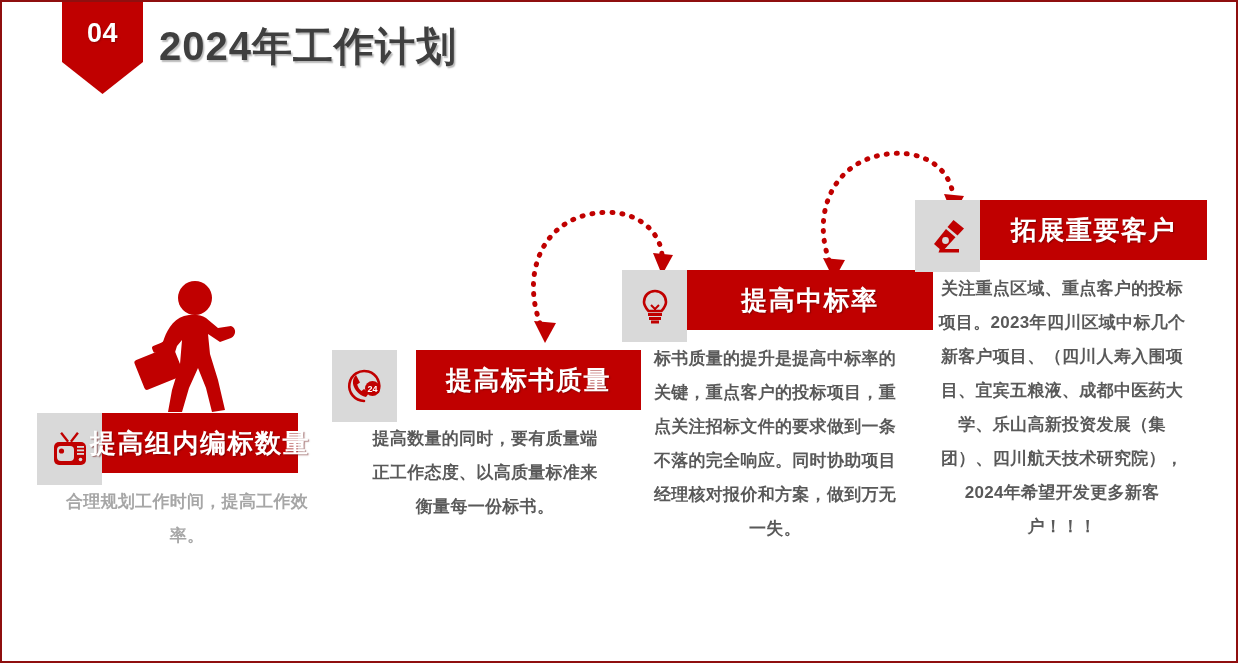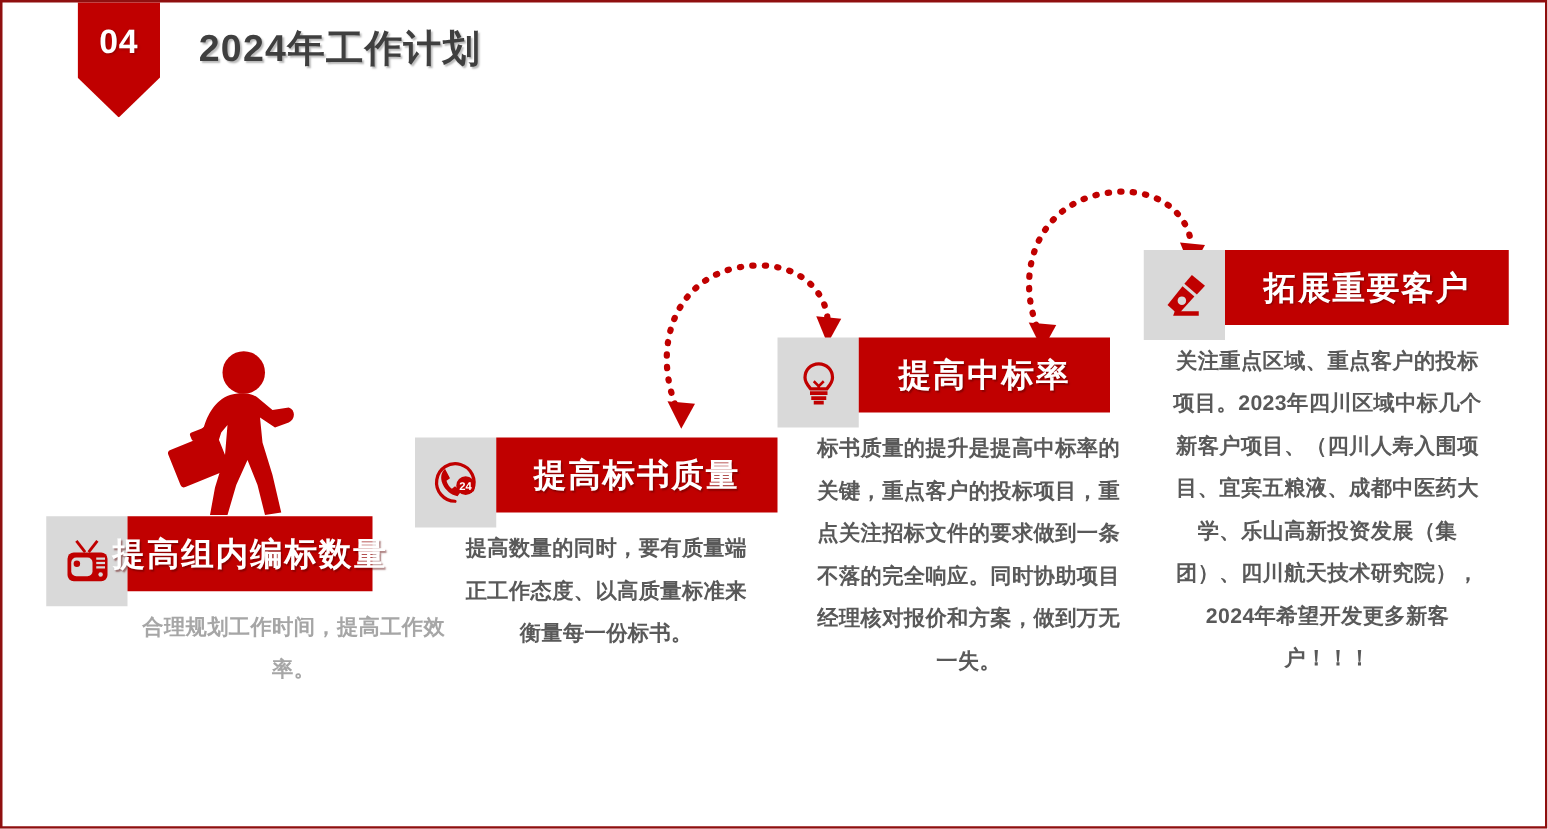--- a/index.html
+++ b/index.html
@@ -17,21 +17,21 @@
     background: #ffffff;
     overflow: hidden;
     box-sizing: border-box;
     border: 2px solid #8f0f0f;
   }
   
   .banner {
     position: absolute;
     left: 60px;
     top: -2px;
-    width: 66px;
+    width: 81px;
     height: 94px;
     background: #C00000;
     clip-path: polygon(0 0, 100% 0, 100% 66%, 50% 100%, 0 66%);
     z-index: 5;
   }
   .banner-num {
     position: absolute;
     left: 0;
     top: 18px;
     width: 100%;
@@ -39,21 +39,21 @@
     color: #ffffff;
     font-size: 27px;
     font-weight: bold;
     letter-spacing: 0.5px;
     text-shadow: 1px 1px 2px rgba(80,0,0,0.45);
   }
   .slide-title {
     position: absolute;
     left: 157px;
     top: 17px;
-    font-size: 30px;
+    font-size: 40px;
     font-weight: bold;
     color: #3f3f3f;
     letter-spacing: 1px;
     text-shadow: 1.5px 1.5px 1.5px rgba(0,0,0,0.28);
     white-space: nowrap;
   }
 
   
   .step {
     position: absolute;
@@ -167,57 +167,57 @@
             <rect x="27" y="20.5" width="7" height="1.8" fill="#d9d9d9"></rect>
             <rect x="27" y="24" width="7" height="1.8" fill="#d9d9d9"></rect>
             <circle cx="30.5" cy="30.5" r="1.8" fill="#d9d9d9"></circle>
           </g>
         </svg>
       </div>
       <div class="head-bar" style="width:196px;">
         <span>提高组内编标数量</span>
       </div>
     </div>
-    <div class="step-body body-light" style="left:25px; width:250px;margin-left:48px;">合理规划工作时间，提高工作效率。</div>
+    <div class="step-body body-light" style="left:25px; width:250px;">合理规划工作时间，提高工作效率。</div>
   </div>
 
   <div class="step" style="left:330px; top:348px; width:290px;">
     <div class="step-head">
       <div class="icon-box">
         <svg width="40" height="40" viewBox="0 0 40 40" aria-hidden="true">
           <g fill="none" stroke="#C00000" stroke-width="2.6">
             <path d="M33 26 A15 15 0 1 0 19 35" stroke-linecap="round"></path>
           </g>
           <path d="M11 9 C8 12 7 16 9 21 C11 26 16 30 21 31 L24 27 L19 23 L16.5 25 C14.5 23.5 12.8 21 12.2 18.5 L15 16.5 Z" fill="#C00000"></path>
           <circle cx="27.5" cy="22.5" r="7.5" fill="#C00000"></circle>
           <text x="27.5" y="26" font-family="Liberation Sans, sans-serif" font-size="9" font-weight="bold" fill="#ffffff" text-anchor="middle">24</text>
         </svg>
       </div>
-      <div class="head-bar" style="width:225px;">
+      <div class="head-bar" style="width:225px;margin-left:19px;">
         <span>提高标书质量</span>
       </div>
     </div>
     <div class="step-body body-dark" style="left:32px; width:242px;">提高数量的同时，要有质量端正工作态度、以高质量标准来衡量每一份标书。</div>
   </div>
 
   <div class="step" style="left:620px; top:268px; width:290px;">
     <div class="step-head">
       <div class="icon-box">
         <svg width="40" height="40" viewBox="0 0 40 40" aria-hidden="true">
           <g fill="none" stroke="#C00000" stroke-width="2.6">
             <path d="M20 5 C13.5 5 9 10 9 16 C9 20 11.5 22.5 13.5 25 L26.5 25 C28.5 22.5 31 20 31 16 C31 10 26.5 5 20 5 Z"></path>
             <path d="M16 19 L20 23 L24 19" stroke-width="2"></path>
             <line x1="20" y1="23" x2="20" y2="26" stroke-width="2"></line>
             <line x1="13" y1="28.5" x2="27" y2="28.5" stroke-width="3"></line>
             <line x1="14" y1="32.5" x2="26" y2="32.5" stroke-width="3"></line>
             <line x1="16" y1="36" x2="24" y2="36" stroke-width="3"></line>
           </g>
         </svg>
       </div>
-      <div class="head-bar" style="width:201px;">
+      <div class="head-bar" style="width:246px;">
         <span>提高中标率</span>
       </div>
     </div>
     <div class="step-body body-dark" style="left:30px; width:246px;">标书质量的提升是提高中标率的关键，重点客户的投标项目，重点关注招标文件的要求做到一条不落的完全响应。同时协助项目经理核对报价和方案，做到万无一失。</div>
   </div>
 
   <div class="step" style="left:913px; top:198px; width:292px;">
     <div class="step-head">
       <div class="icon-box">
         <svg width="40" height="40" viewBox="0 0 40 40" aria-hidden="true">

